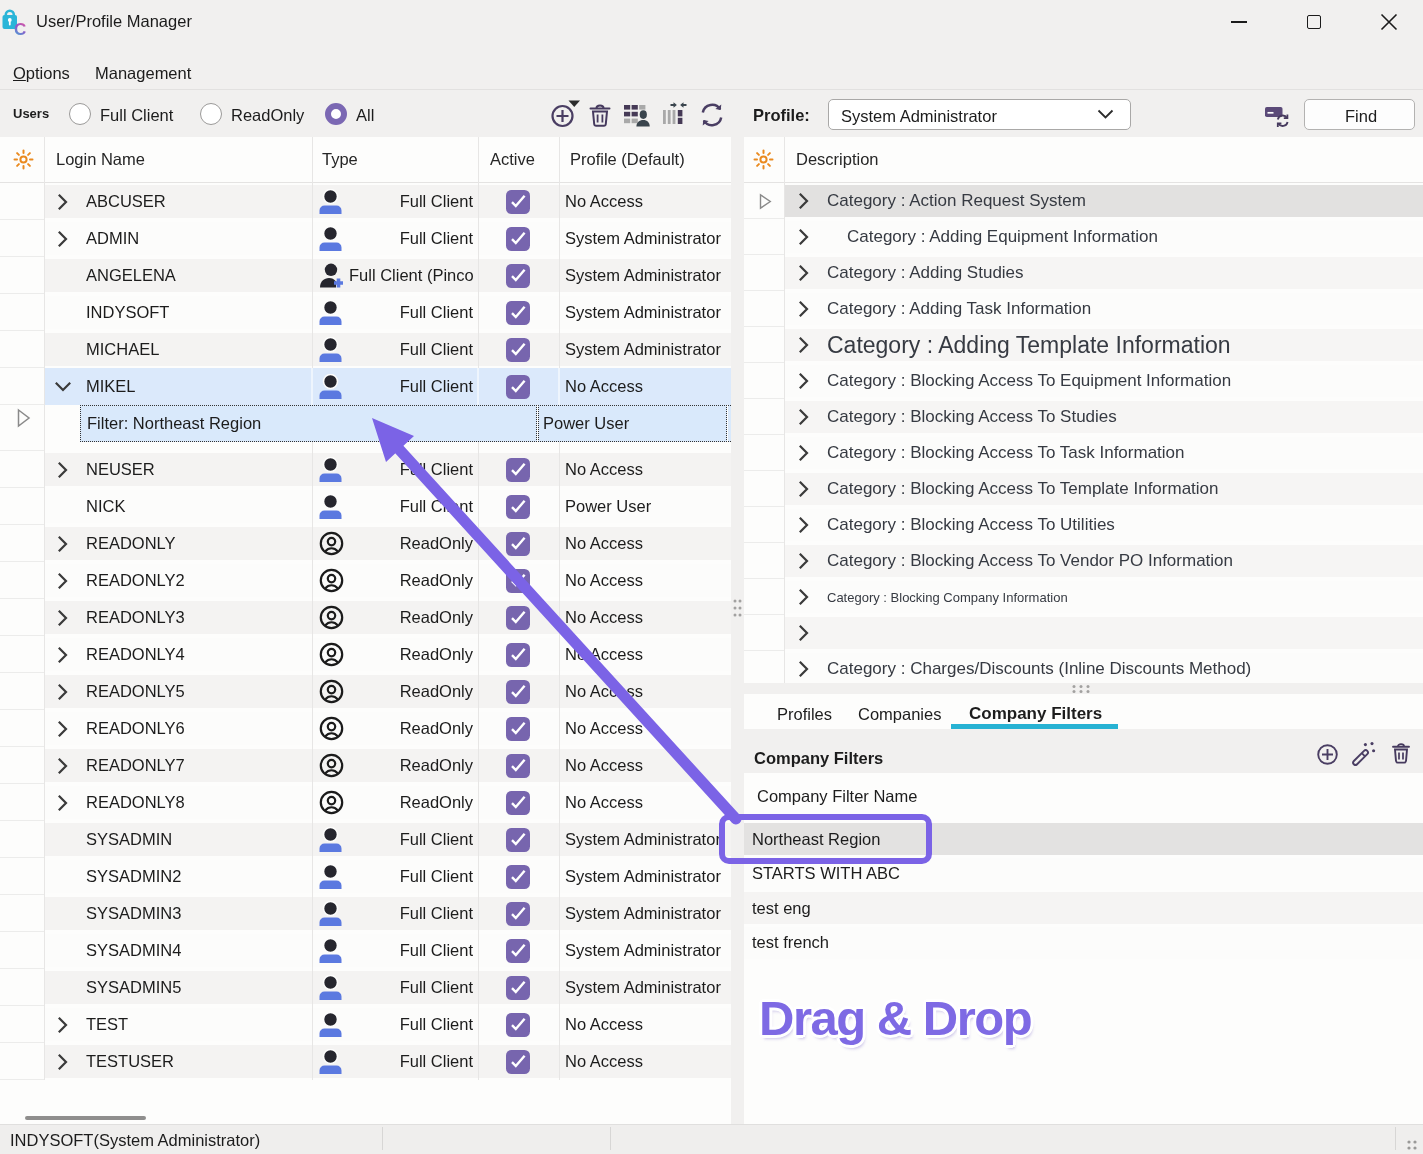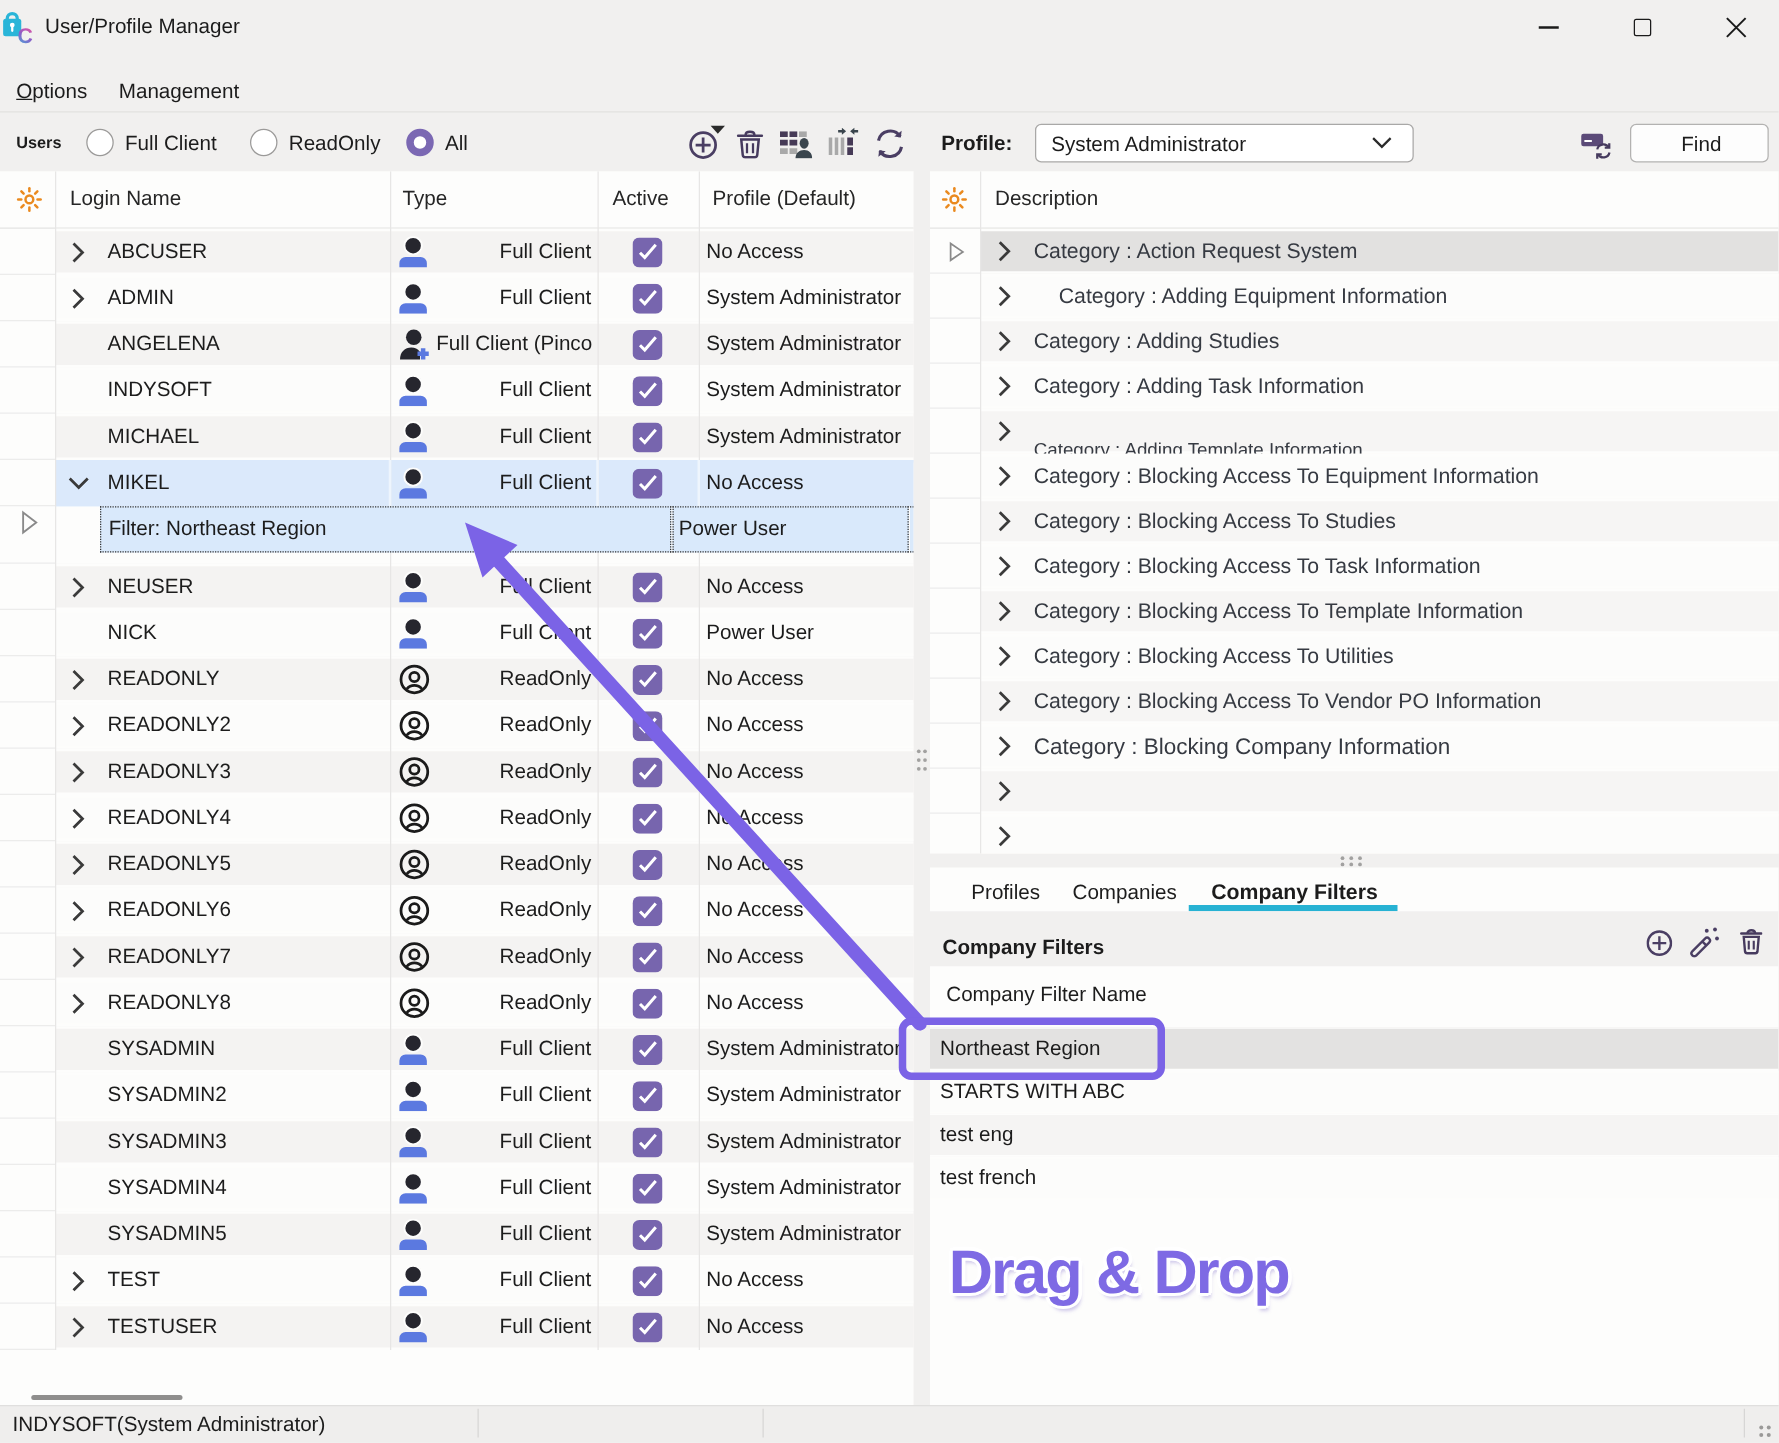--- a/index.html
+++ b/index.html
@@ -677,21 +677,21 @@
       </svg>
     </div>
     <div class="cell" style="left:83px;top:154px;height:36px;font-size:17px;color:#363a42;">Category : Adding Task Information</div>
     <div class="abs" style="left:0;top:189px;width:40px;height:1px;background:#ececeb;"></div>
     <div class="abs" style="left:40px;top:190px;width:639px;height:36px;background:#f6f5f4;border-top:2px solid #fdfdfc;border-bottom:2px solid #fdfdfc;box-sizing:border-box;"></div>
     <div class="cell" style="left:54px;top:190px;height:36px;">
       <svg width="11" height="18" viewBox="0 0 11 18" style="display:block">
         <path d="M1.8,1.8 L9,9 L1.8,16.2" fill="none" stroke="#3a3a3a" stroke-width="2.2"></path>
       </svg>
     </div>
-    <div class="cell" style="left:83px;top:190px;height:36px;font-size:15px;color:#363a42;margin-top:15px;">Category : Adding Template Information</div>
+    <div class="cell" style="left:83px;top:190px;height:36px;font-size:23px;color:#363a42;">Category : Adding Template Information</div>
     <div class="abs" style="left:0;top:225px;width:40px;height:1px;background:#ececeb;"></div>
     <div class="abs" style="left:40px;top:226px;width:639px;height:36px;background:#fcfcfb;border-top:2px solid #fdfdfc;border-bottom:2px solid #fdfdfc;box-sizing:border-box;"></div>
     <div class="cell" style="left:54px;top:226px;height:36px;">
       <svg width="11" height="18" viewBox="0 0 11 18" style="display:block">
         <path d="M1.8,1.8 L9,9 L1.8,16.2" fill="none" stroke="#3a3a3a" stroke-width="2.2"></path>
       </svg>
     </div>
     <div class="cell" style="left:83px;top:226px;height:36px;font-size:17px;color:#363a42;">Category : Blocking Access To Equipment Information</div>
     <div class="abs" style="left:0;top:261px;width:40px;height:1px;background:#ececeb;"></div>
     <div class="abs" style="left:40px;top:262px;width:639px;height:36px;background:#f6f5f4;border-top:2px solid #fdfdfc;border-bottom:2px solid #fdfdfc;box-sizing:border-box;"></div>
@@ -733,35 +733,36 @@
       </svg>
     </div>
     <div class="cell" style="left:83px;top:406px;height:36px;font-size:17px;color:#363a42;">Category : Blocking Access To Vendor PO Information</div>
     <div class="abs" style="left:0;top:441px;width:40px;height:1px;background:#ececeb;"></div>
     <div class="abs" style="left:40px;top:442px;width:639px;height:36px;background:#fcfcfb;border-top:2px solid #fdfdfc;border-bottom:2px solid #fdfdfc;box-sizing:border-box;"></div>
     <div class="cell" style="left:54px;top:442px;height:36px;">
       <svg width="11" height="18" viewBox="0 0 11 18" style="display:block">
         <path d="M1.8,1.8 L9,9 L1.8,16.2" fill="none" stroke="#3a3a3a" stroke-width="2.2"></path>
       </svg>
     </div>
-    <div class="cell" style="left:83px;top:442px;height:36px;font-size:18px;color:#363a42;">Category : Blocking Company Information</div>
+    <div class="cell" style="left:83px;top:442px;height:36px;font-size:13px;color:#363a42;">Category : Blocking Company Information</div>
     <div class="abs" style="left:0;top:477px;width:40px;height:1px;background:#ececeb;"></div>
     <div class="abs" style="left:40px;top:478px;width:639px;height:36px;background:#f6f5f4;border-top:2px solid #fdfdfc;border-bottom:2px solid #fdfdfc;box-sizing:border-box;"></div>
     <div class="cell" style="left:54px;top:478px;height:36px;">
       <svg width="11" height="18" viewBox="0 0 11 18" style="display:block">
         <path d="M1.8,1.8 L9,9 L1.8,16.2" fill="none" stroke="#3a3a3a" stroke-width="2.2"></path>
       </svg>
     </div>
     <div class="abs" style="left:0;top:513px;width:40px;height:1px;background:#ececeb;"></div>
     <div class="abs" style="left:40px;top:514px;width:639px;height:36px;background:#fcfcfb;border-top:2px solid #fdfdfc;border-bottom:2px solid #fdfdfc;box-sizing:border-box;"></div>
     <div class="cell" style="left:54px;top:514px;height:36px;">
       <svg width="11" height="18" viewBox="0 0 11 18" style="display:block">
         <path d="M1.8,1.8 L9,9 L1.8,16.2" fill="none" stroke="#3a3a3a" stroke-width="2.2"></path>
       </svg>
     </div>
+    <div class="cell" style="left:83px;top:514px;height:36px;font-size:17px;color:#363a42;">Category : Charges/Discounts (Inline Discounts Method)</div>
     <div class="vline" style="left:40px;top:0;height:546px;"></div>
   </div>
 
 <div class="abs" style="left:744px;top:683px;width:679px;height:11px;background:#f1f0ef;"></div>
 <svg class="abs" style="left:1071px;top:684px" width="20" height="10" viewBox="0 0 20 10">
   <g fill="#a2a1a0">
     <circle cx="3" cy="2.5" r="1.5"></circle>
       <circle cx="10" cy="2.5" r="1.5"></circle>
       <circle cx="17" cy="2.5" r="1.5"></circle>
     <circle cx="3" cy="7.5" r="1.5"></circle>

